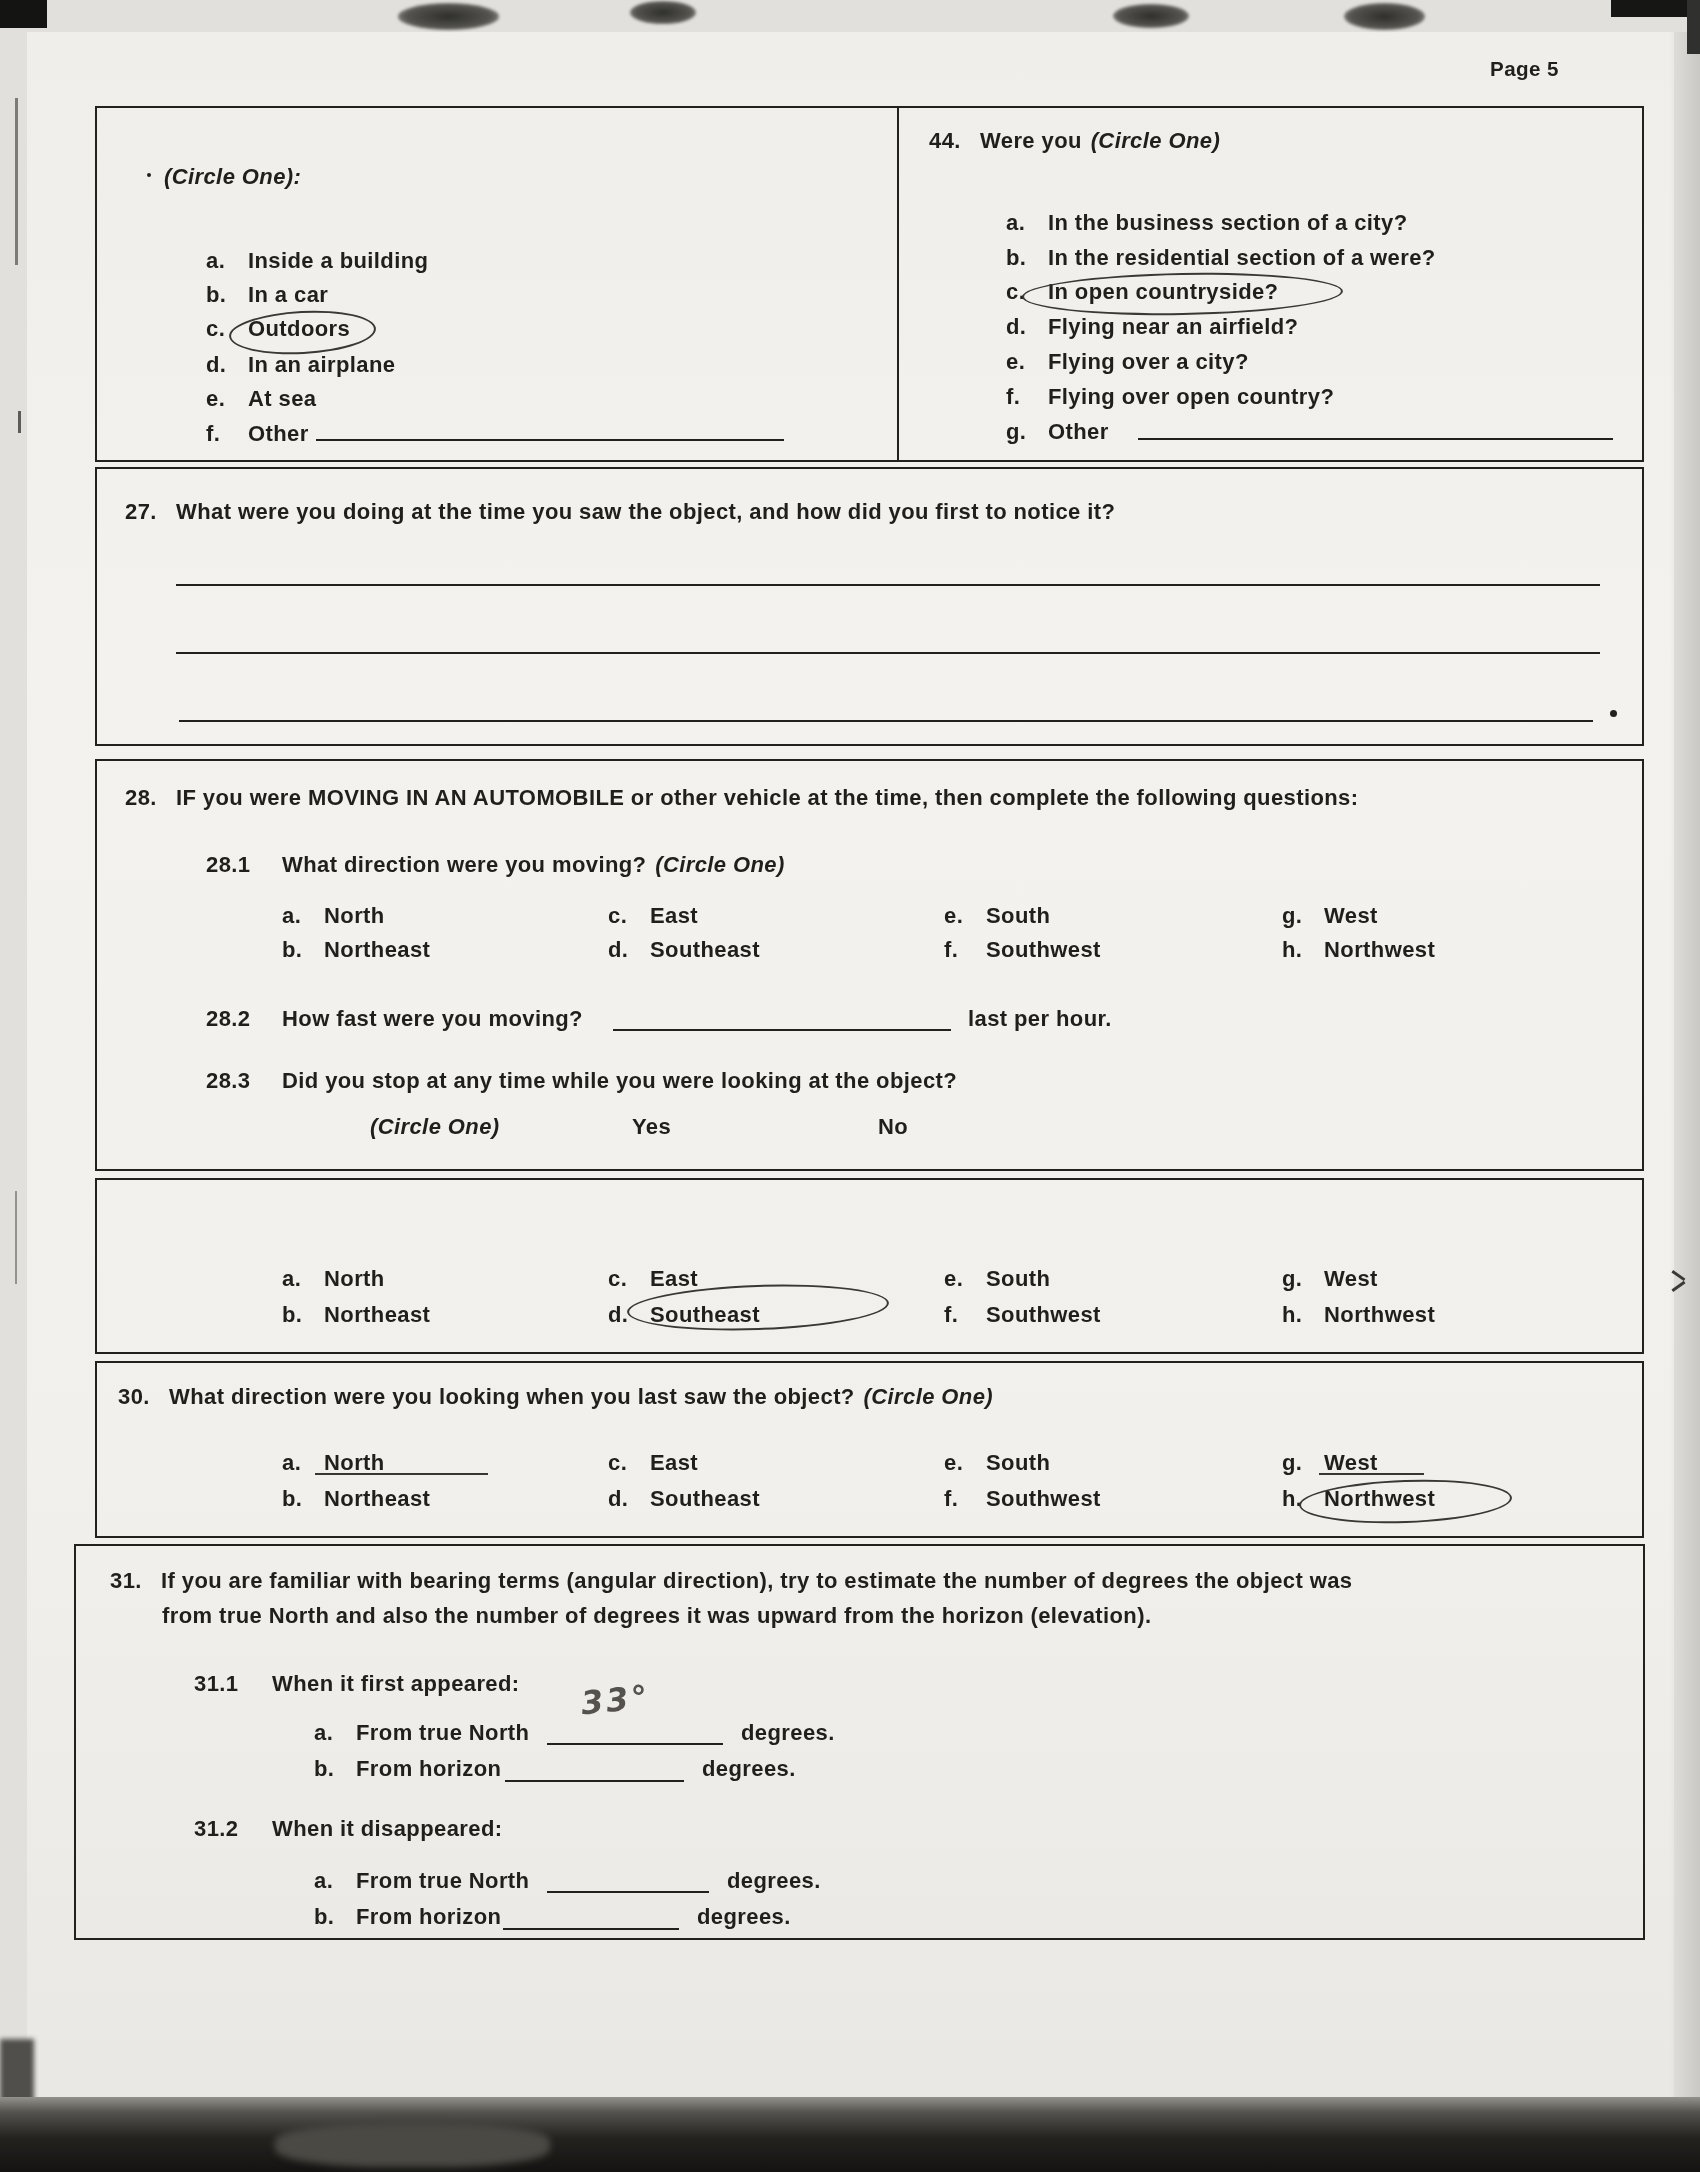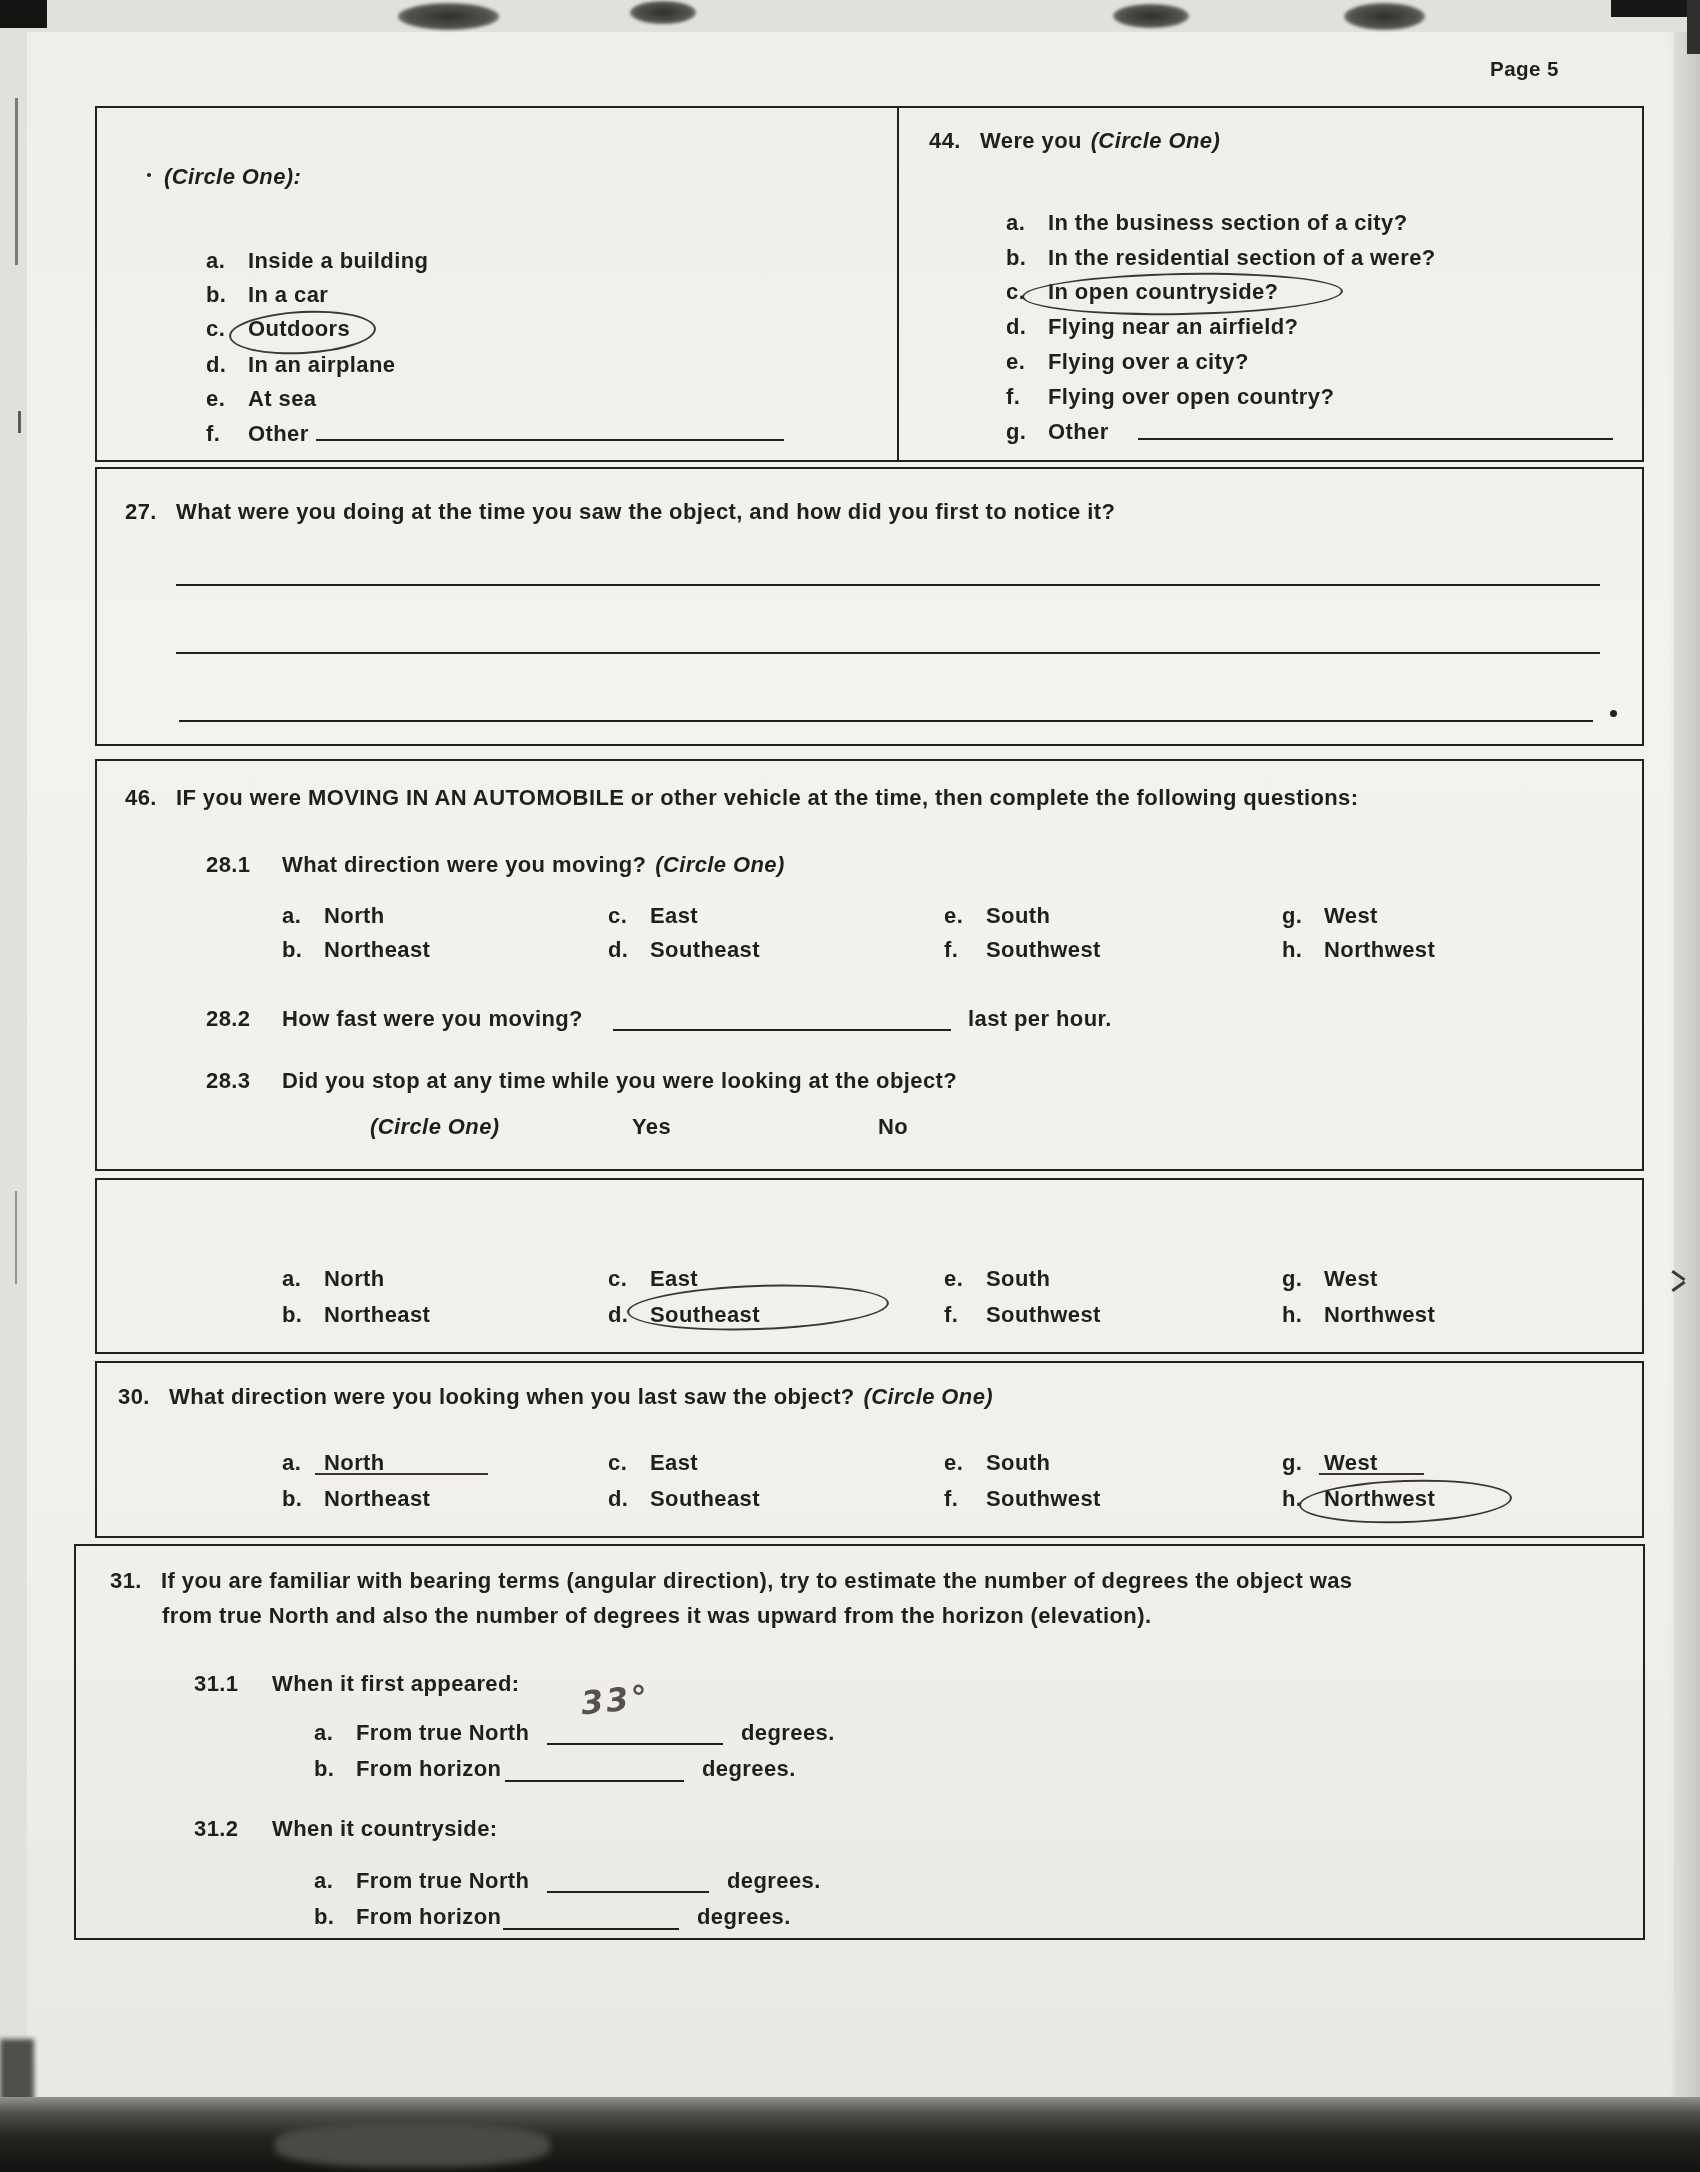--- a/index.html
+++ b/index.html
@@ -78,21 +78,21 @@
   <div class="t" style="left:125px;top:499px">
     <span class="num" style="width:51px">27.</span><span>What were you doing at the time you saw the object, and how did you first to notice it?</span>
   </div>
   <div class="blank" style="left:176px;top:584px;width:1424px"></div>
   <div class="blank" style="left:176px;top:652px;width:1424px"></div>
   <div class="blank" style="left:179px;top:720px;width:1414px"></div>
   <div class="dot" style="left:1610px;top:710px;width:7.4px;height:7.4px"></div>
 
   <div class="box" style="left:95px;top:759px;width:1549px;height:412px"></div>
   <div class="t" style="left:125px;top:785px">
-    <span class="num" style="width:51px">46.</span><span>IF you were MOVING IN AN AUTOMOBILE or other vehicle at the time, then complete the following questions:</span>
+    <span class="num" style="width:51px">28.</span><span>IF you were MOVING IN AN AUTOMOBILE or other vehicle at the time, then complete the following questions:</span>
   </div>
   <div class="t" style="left:206px;top:852px">
     <span class="num" style="width:76px">28.1</span><span>What direction were you moving?</span><span class="it" style="margin-left:8.8px">(Circle One)</span>
   </div>
   <div class="t" style="left:282px;top:903px"><span class="ltr">a.</span><span>North</span></div>
   <div class="t" style="left:608px;top:903px"><span class="ltr">c.</span><span>East</span></div>
   <div class="t" style="left:944px;top:903px"><span class="ltr">e.</span><span>South</span></div>
   <div class="t" style="left:1282px;top:903px"><span class="ltr">g.</span><span>West</span></div>
   <div class="t" style="left:282px;top:937px"><span class="ltr">b.</span><span>Northeast</span></div>
   <div class="t" style="left:608px;top:937px"><span class="ltr">d.</span><span>Southeast</span></div>
@@ -150,21 +150,21 @@
   </div>
   <div class="t" style="left:314px;top:1720px"><span class="ltr">a.</span><span>From true North</span></div>
   <div class="blank" style="left:547px;top:1743px;width:176px"></div>
   <div class="hand" style="left:581px;top:1681px">33°</div>
   <div class="t" style="left:741px;top:1720px">degrees.</div>
   <div class="t" style="left:314px;top:1756px"><span class="ltr">b.</span><span>From horizon</span></div>
   <div class="blank" style="left:505px;top:1780px;width:179px"></div>
   <div class="t" style="left:702px;top:1756px">degrees.</div>
 
   <div class="t" style="left:194px;top:1816px">
-    <span class="num" style="width:78px">31.2</span><span>When it countryside:</span>
+    <span class="num" style="width:78px">31.2</span><span>When it disappeared:</span>
   </div>
   <div class="t" style="left:314px;top:1868px"><span class="ltr">a.</span><span>From true North</span></div>
   <div class="blank" style="left:547px;top:1891px;width:162px"></div>
   <div class="t" style="left:727px;top:1868px">degrees.</div>
   <div class="t" style="left:314px;top:1904px"><span class="ltr">b.</span><span>From horizon</span></div>
   <div class="blank" style="left:503px;top:1928px;width:176px"></div>
   <div class="t" style="left:697px;top:1904px">degrees.</div>
 
   <div class="solid" style="left:0;top:2039px;width:34px;height:64px;background:#514f4b;filter:blur(2.9px)"></div>
   <div class="solid" style="left:0;top:2097px;width:1700px;height:75px;background:linear-gradient(180deg,#94928c 0%,#55534e 20%,#23221f 55%,#141311 100%)"></div>

